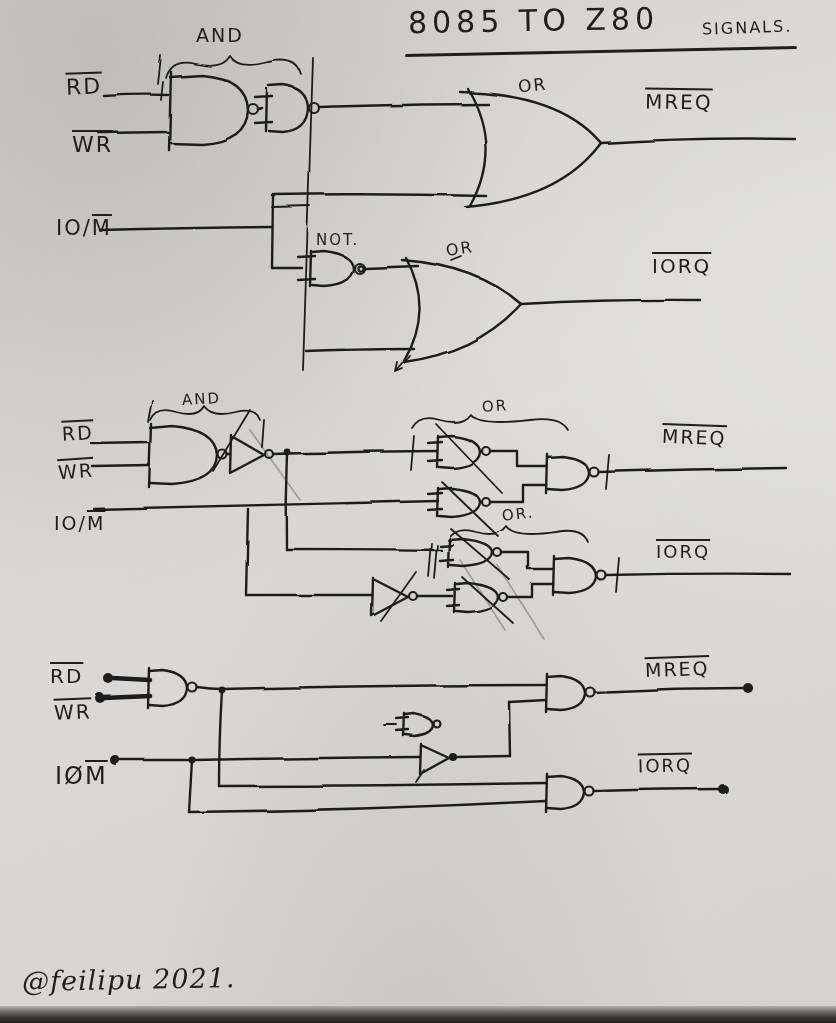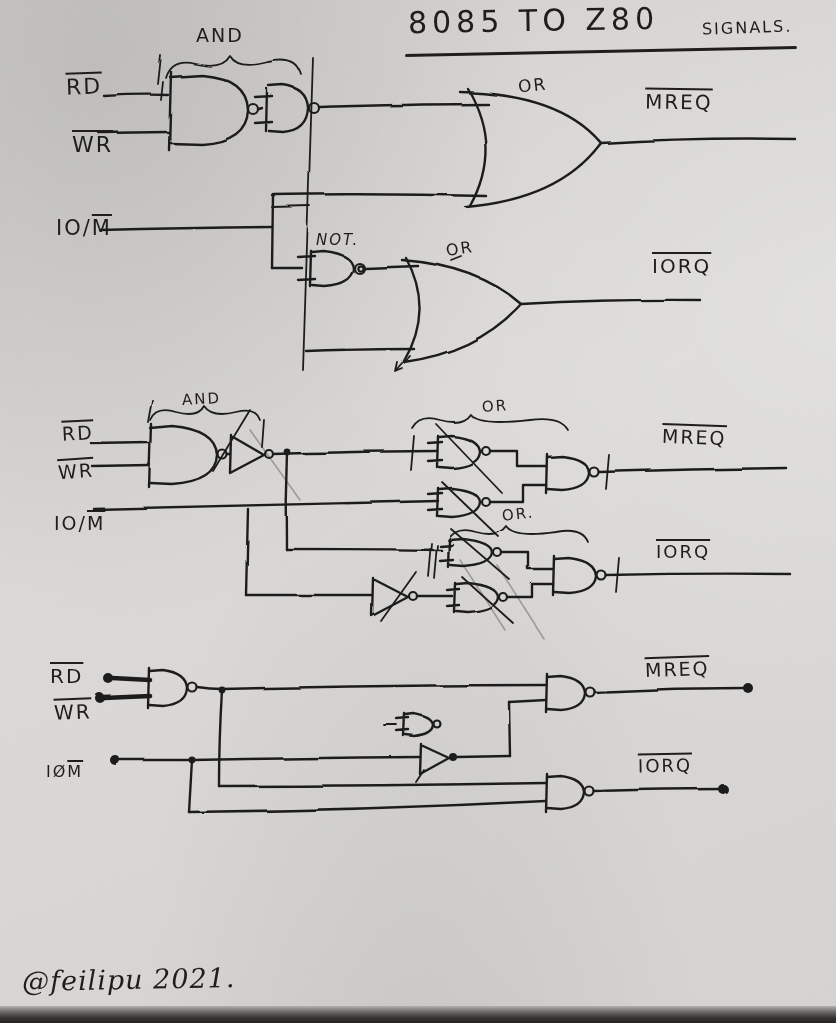--- a/index.html
+++ b/index.html
@@ -252,37 +252,37 @@
   </svg>
 
   <div class="lbl big" style="left:408px;top:6px;transform:rotate(-1deg);">8085 TO Z80</div>
   <div class="lbl sub" style="left:702px;top:20px;transform:rotate(-2deg);">SIGNALS.</div>
   <div id="title-underline" style="left:405px;top:50px;width:392px;transform:rotate(-1.2deg);"></div>
 
   <div class="lbl" style="left:196px;top:26px;font-size:19px;">AND</div>
   <div class="lbl ov" style="left:66px;top:76px;font-size:22px;transform:rotate(-2deg);">RD</div>
   <div class="lbl ov" style="left:72px;top:134px;font-size:22px;">WR</div>
   <div class="lbl" style="left:56px;top:218px;font-size:21px;"><span>IO/</span><span class="ov">M</span></div>
-  <div class="lbl" style="left:316px;top:233px;font-size:15px;font-style:italic;">NOT.</div>
+  <div class="lbl" style="left:316px;top:233px;font-size:15px;">NOT.</div>
   <div class="lbl" style="left:518px;top:77px;font-size:17px;transform:rotate(-6deg);">OR</div>
   <div class="lbl ov" style="left:645px;top:92px;font-size:20px;transform:rotate(1deg);">MREQ</div>
   <div class="lbl" style="left:446px;top:241px;font-size:16px;transform:rotate(-8deg);">OR</div>
   <div class="lbl ov" style="left:652px;top:256px;font-size:20px;">IORQ</div>
 
   <div class="lbl" style="left:182px;top:392px;font-size:15px;transform:rotate(-3deg);">AND</div>
   <div class="lbl ov" style="left:62px;top:424px;font-size:19px;transform:rotate(-3deg);">RD</div>
   <div class="lbl ov" style="left:58px;top:462px;font-size:19px;transform:rotate(-4deg);">WR</div>
   <div class="lbl" style="left:54px;top:514px;font-size:19px;"><span>IO/</span><span class="ov">M</span></div>
   <div class="lbl" style="left:482px;top:399px;font-size:15px;transform:rotate(-4deg);">OR</div>
   <div class="lbl ov" style="left:662px;top:428px;font-size:19px;transform:rotate(2deg);">MREQ</div>
   <div class="lbl" style="left:502px;top:507px;font-size:15px;transform:rotate(-6deg);">OR.</div>
   <div class="lbl ov" style="left:656px;top:543px;font-size:18px;">IORQ</div>
 
   <div class="lbl ov" style="left:50px;top:666px;font-size:20px;">RD</div>
   <div class="lbl ov" style="left:54px;top:702px;font-size:20px;transform:rotate(-2deg);">WR</div>
-  <div class="lbl" style="left:46px;top:764px;font-size:16px;"><span>IØ</span><span class="ov">M</span></div>
+  <div class="lbl" style="left:55px;top:764px;font-size:24px;"><span>IØ</span><span class="ov">M</span></div>
   <div class="lbl ov" style="left:645px;top:660px;font-size:19px;transform:rotate(-2deg);">MREQ</div>
   <div class="lbl ov" style="left:638px;top:757px;font-size:18px;transform:rotate(-1deg);">IORQ</div>
 
   <div class="lbl sig" style="left:22px;top:966px;transform:rotate(-1deg);">@feilipu 2021.</div>
 
   <div id="bottom-strip"></div>
 </div>
 
 </body></html>

